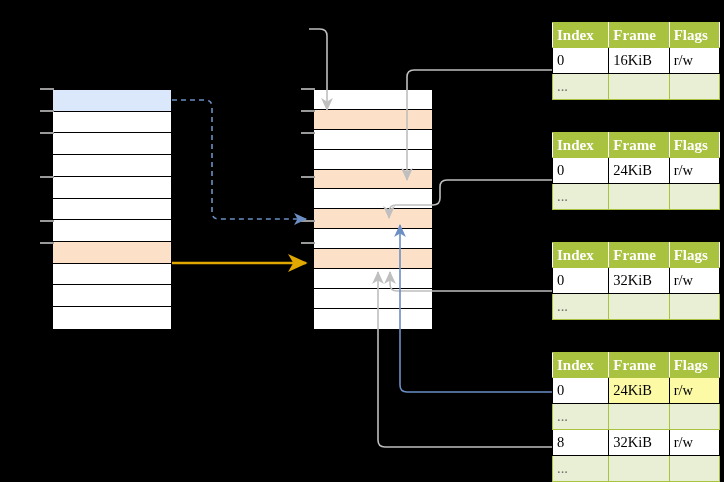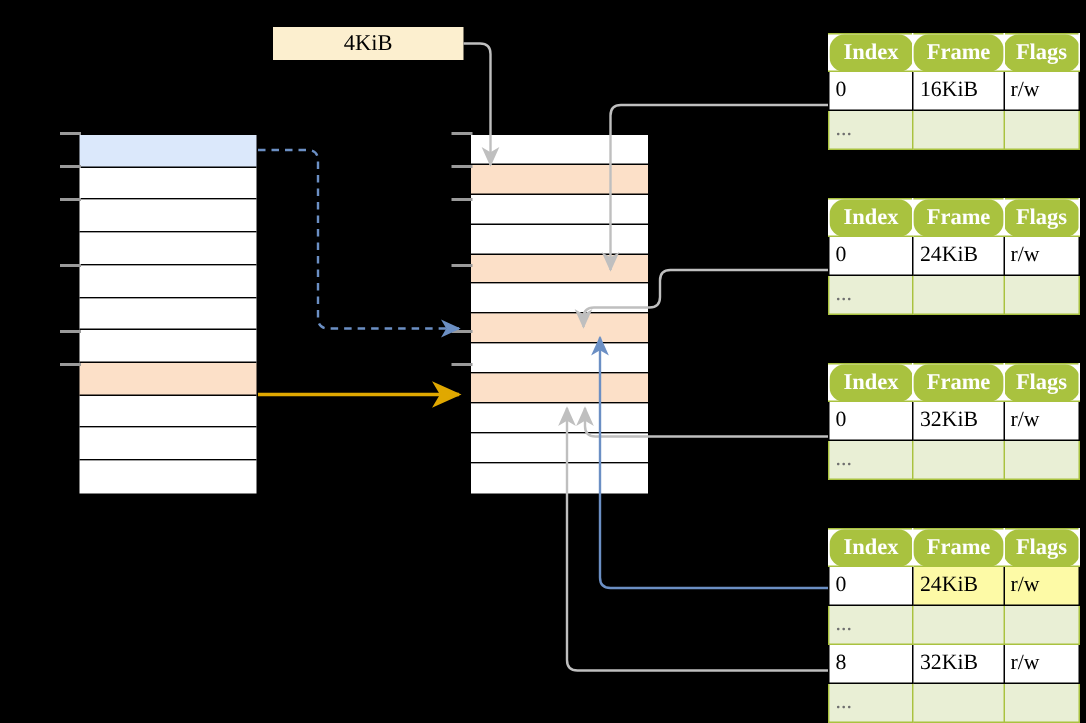--- a/index.html
+++ b/index.html
@@ -20,37 +20,36 @@
   .label-box{position:absolute;background:#fcefcf;border:none;
     display:flex;align-items:center;justify-content:center;
     font-size:15px;color:#000;}
 
   
   .tbl{position:absolute;border-collapse:collapse;border:1.6px solid #A9C23F;
        table-layout:fixed;background:#fff;}
   .tbl td,.tbl th{border:1.4px solid #000;padding:1px 4px;font-size:14.5px;
        height:26px;box-sizing:border-box;color:#000;vertical-align:middle;}
   .tbl th{background:#A9C23F;color:#ffffff;font-weight:bold;border-color:#ffffff;
-       border-top-color:#A9C23F;border-bottom-color:#A9C23F;text-align:center;
-       height:25px;font-size:15px;border-radius:10px;}
+       border-top-color:#A9C23F;border-bottom-color:#A9C23F;text-align:left;
+       height:25px;font-size:15px;}
   .tbl tr.ell td{background:#E9EFD5;border-color:#A9C23F;color:#6f6f6f;}
   .tbl td.hl{background:#fdfaa6;}
   .c-idx{width:56px;}
   .c-frm{width:60px;}
   .c-flg{width:50px;}
 
   
   svg.conn{position:absolute;left:0;top:0;width:724px;height:482px;overflow:visible;}
 </style>
 </head>
 <body>
 
 <div id="stage">
 
-  <div class="label-box" style="left:182px;top:18px;width:127px;height:22px;">4KiB</div>
 
   <div class="col" id="left-col" style="left:52px;top:89px;width:120px;height:242px;">
       <div class="cell blue" style="height: 21.7091px;"></div>
       <div class="cell" style="height: 21.7091px;"></div>
       <div class="cell" style="height: 21.7091px;"></div>
       <div class="cell" style="height: 21.7091px;"></div>
       <div class="cell" style="height: 21.7091px;"></div>
       <div class="cell" style="height: 21.7091px;"></div>
       <div class="cell" style="height: 21.7091px;"></div>
       <div class="cell peach" style="height: 21.7091px;"></div>

